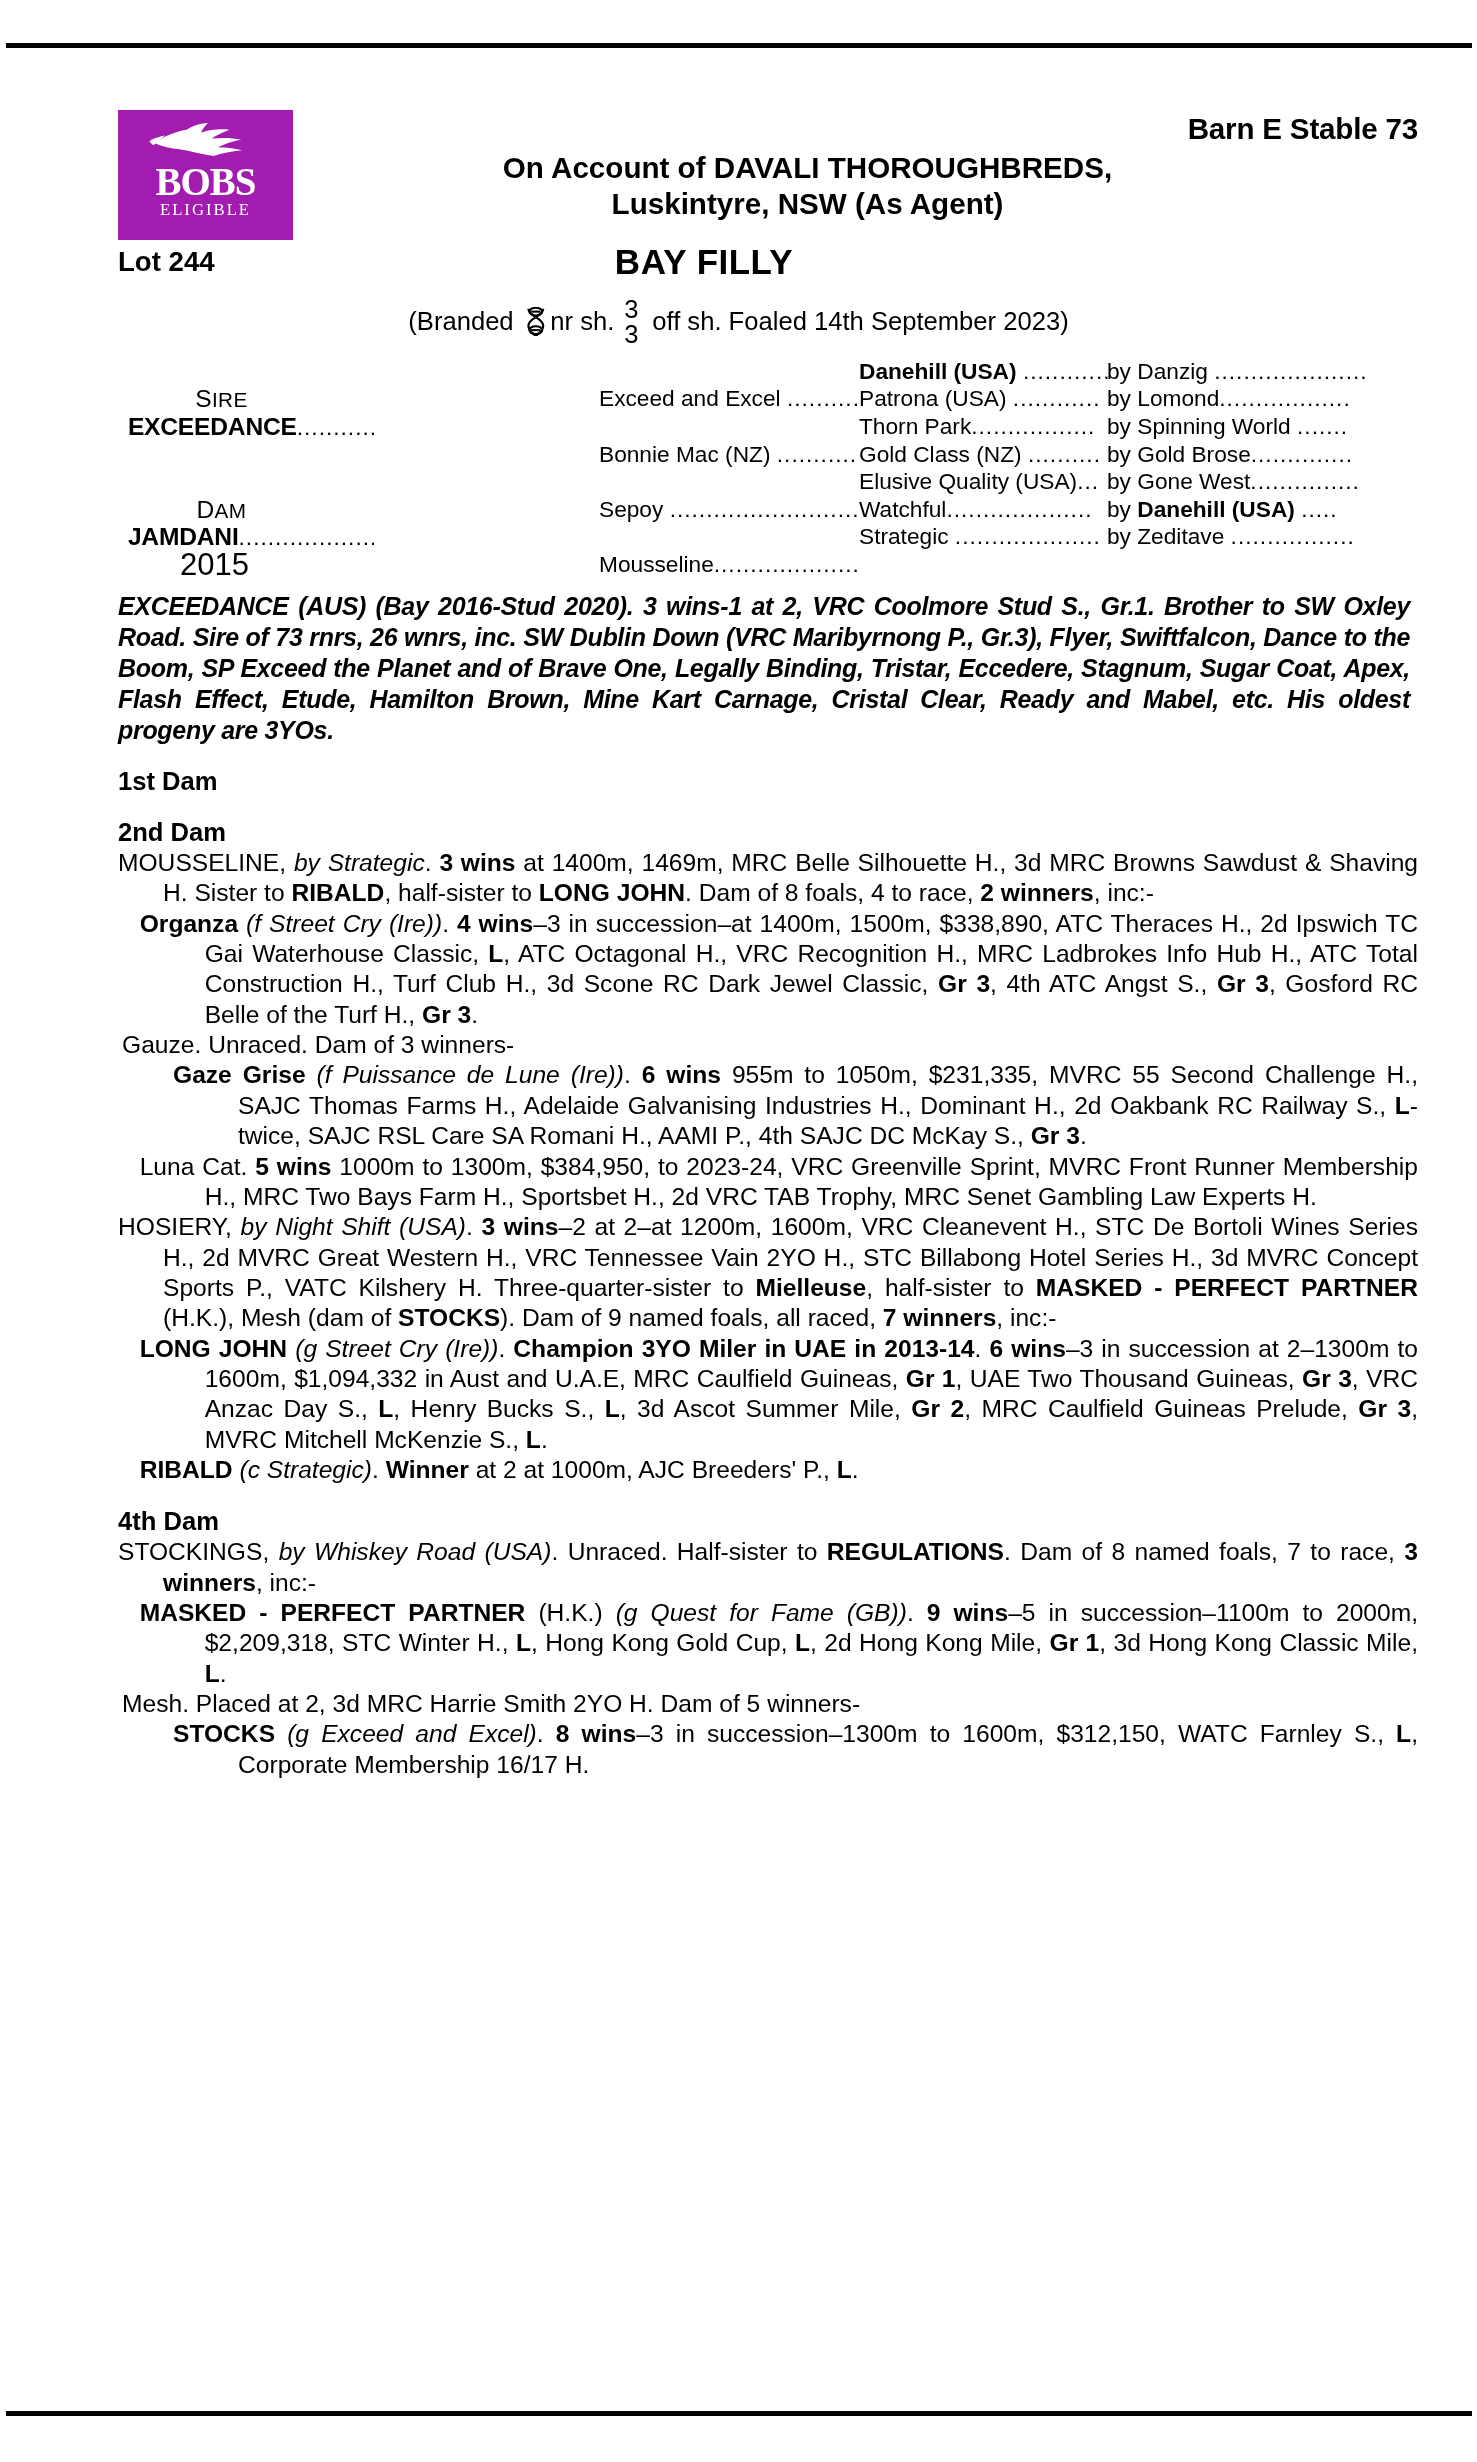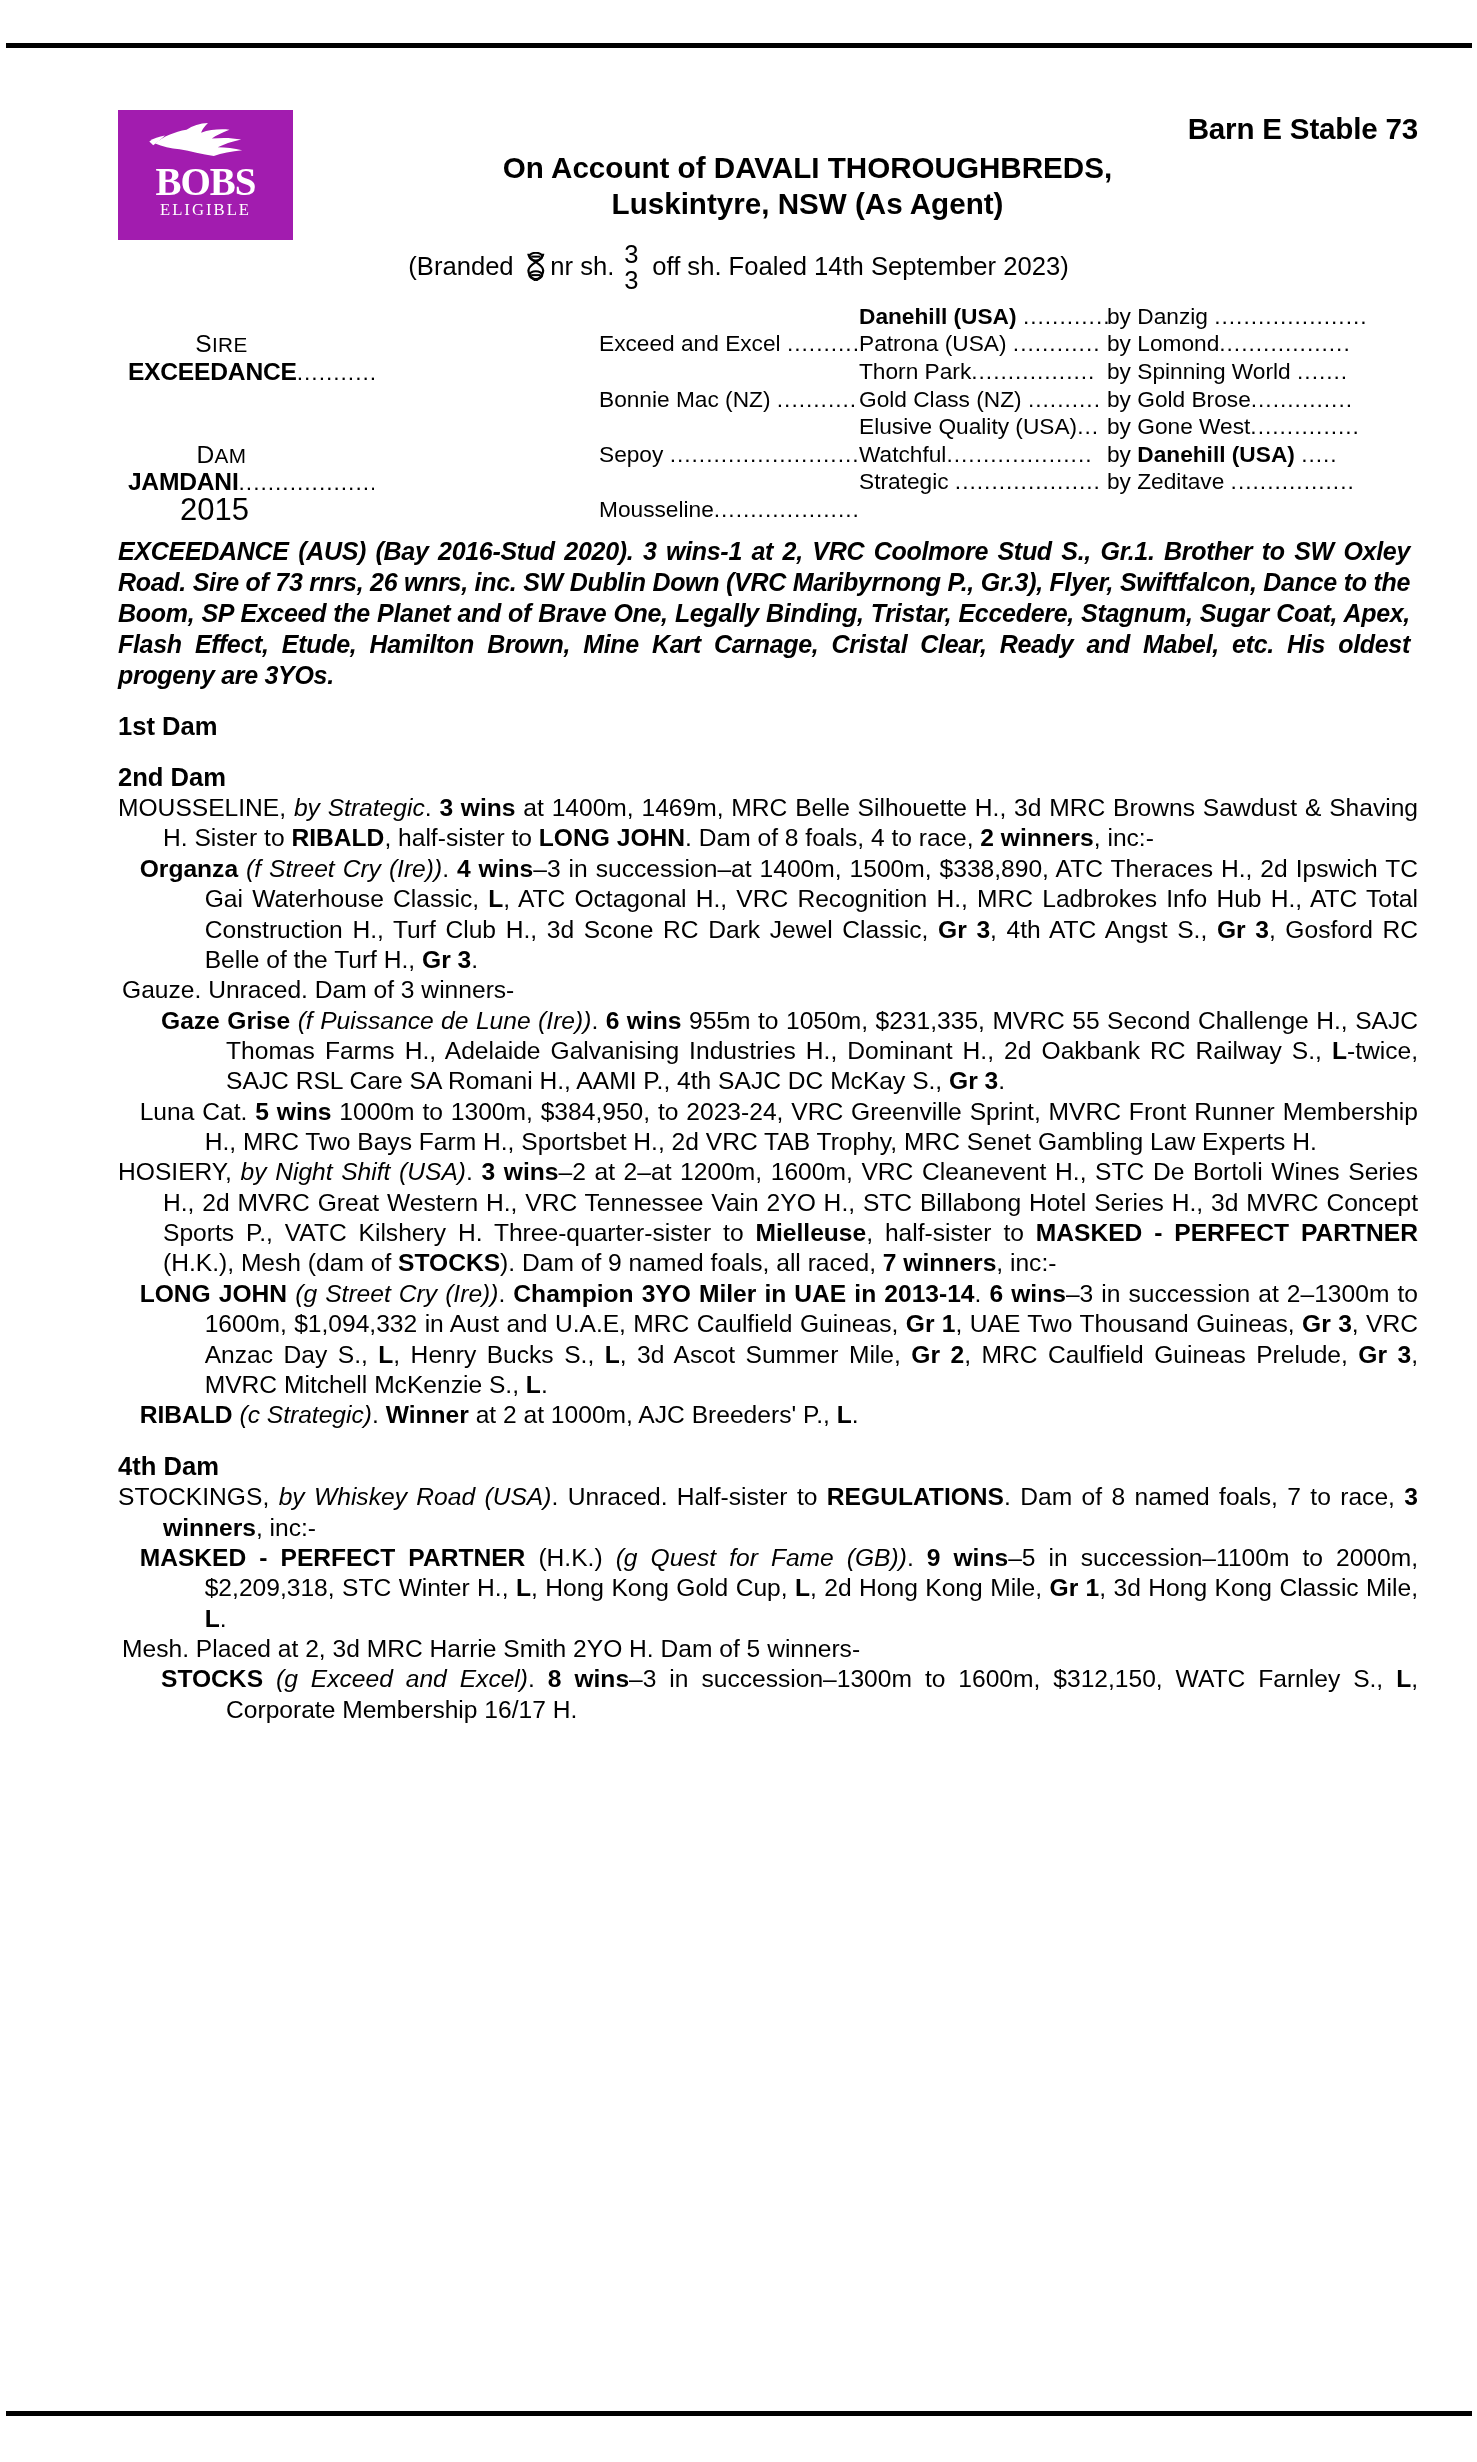--- a/index.html
+++ b/index.html
@@ -214,21 +214,21 @@
     margin-bottom: 1px;
   }
   .para {
     font-size: 24.6px;
     line-height: 1.235;
     text-align: justify;
     text-justify: inter-word;
   }
   .hang1 { margin-left: 0px; padding-left: 45px; text-indent: -45px; }
   .hang2 { margin-left: 21.7px; padding-left: 65px; text-indent: -65px; }
-  .hang3 { margin-left: 43px; padding-left: 65px; text-indent: -65px; }
+  .hang3 { margin-left: 55px; padding-left: 65px; text-indent: -65px; }
   .hang-flat0 { margin-left: 4px; padding-left: 0; text-indent: 0; }
   b { font-weight: 700; }
   i { font-style: italic; }
   .nojust { text-align: left; }
 </style>
 </head>
 <body>
 
 <div class="page">
 
@@ -249,20 +249,24 @@
       </div>
 
       <div class="barn">Barn E Stable 73</div>
 
       <div class="account">
         <div>On Account of DAVALI THOROUGHBREDS,</div>
         <div>Luskintyre, NSW (As Agent)</div>
       </div>
     </div>
 
+    <div class="lot-row">
+      <div class="lot-no">Lot 244</div>
+      <div class="sex-title">BAY FILLY</div>
+    </div>
 
     <div class="brand-line">
       <span class="seg">(Branded</span>
       <span class="seg">&nbsp;</span>
       <svg class="brand-glyph" viewBox="0 0 26 32">
         <path d="M5 2 C5 10 21 12 21 20 C21 27 14 30 13 31" stroke="#000" stroke-width="2.4" fill="none"></path>
         <path d="M21 2 C21 10 5 12 5 20 C5 27 12 30 13 31" stroke="#000" stroke-width="2.4" fill="none"></path>
         <ellipse cx="13" cy="5" rx="7" ry="4.2" stroke="#000" stroke-width="2.2" fill="none"></ellipse>
         <line x1="8" y1="5" x2="18" y2="5" stroke="#000" stroke-width="2.2"></line>
         <ellipse cx="13" cy="25" rx="7" ry="4.2" stroke="#000" stroke-width="2.2" fill="none"></ellipse>

